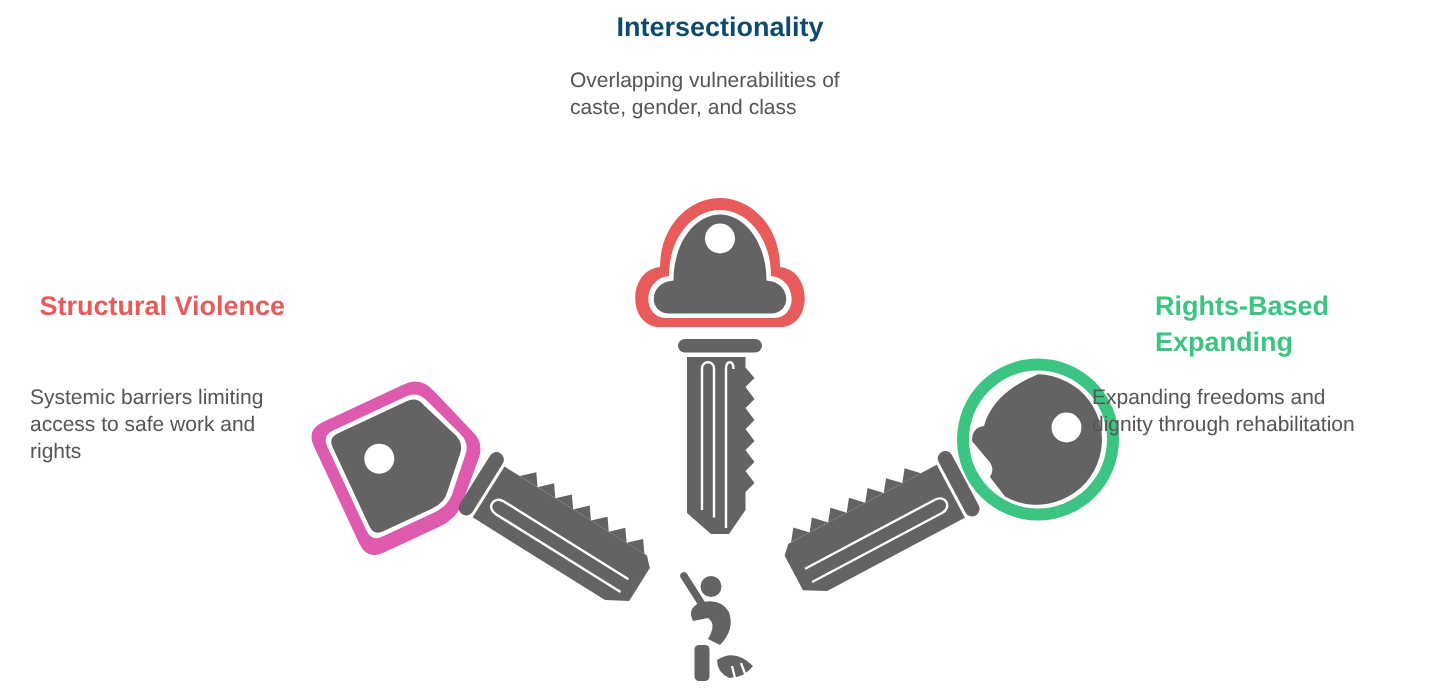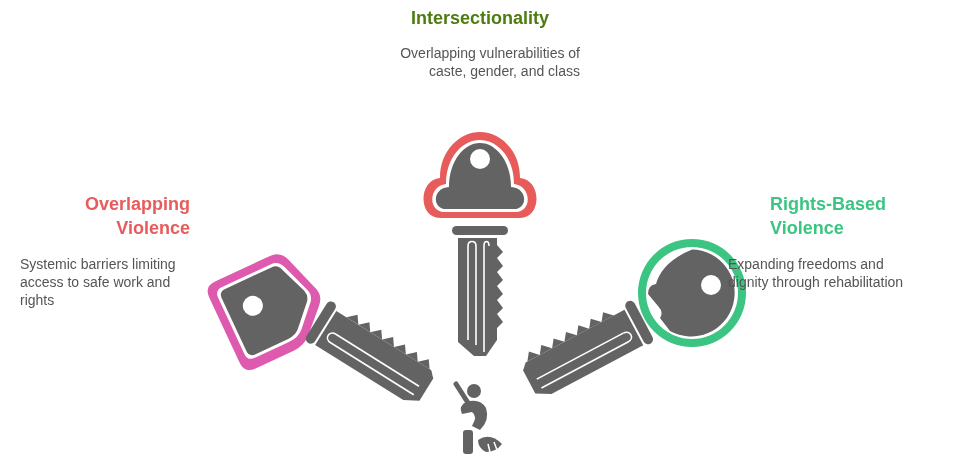--- a/index.html
+++ b/index.html
@@ -1,20 +1,20 @@
 <!DOCTYPE html>
 <html><head>
 <meta charset="utf-8">
 <style>
   html, body { margin:0; padding:0; background:#ffffff; }
   body { width:960px; height:465px; position:relative; overflow:hidden; font-family:"Liberation Sans", sans-serif; }
   .title { position:absolute; font-weight:bold; font-size:18px; line-height:24px; }
   .desc { position:absolute; font-size:14px; line-height:18px; color:#555555; }
   #t-center { left:380px; width:200px; top:6px; text-align:center; }
-  #d-center { left:380px; width:200px; top:44px; text-align:right; }
+  #d-center { left:380px; width:200px; top:44px; text-align:left; }
   #t-left { left:20px; width:170px; top:192px; text-align:right; }
   #d-left { left:20px; width:170px; top:255px; }
   #t-right { left:770px; width:180px; top:192px; text-align:left; }
   #d-right { left:728px; width:180px; top:255px; text-align:left; }
   svg#art { position:absolute; left:0; top:0; }
 </style>
 </head>
 <body>
 
 <svg id="art" width="960" height="465" viewBox="0 0 960 465">
@@ -64,20 +64,20 @@
   <g fill="#636363">
     <circle cx="474" cy="391" r="7"></circle>
     <path d="M456,384 L470,406" stroke="#636363" stroke-width="5" stroke-linecap="round" fill="none"></path>
     <path d="M466,402 Q480,398 486,408 Q490,420 480,430 L472,426 Q478,416 472,412 L462,414 Q458,406 466,402 Z"></path>
     <rect x="463" y="430" width="10" height="24" rx="3"></rect>
     <path d="M478,440 Q490,432 502,444 Q496,452 486,452 Q478,448 478,440 Z"></path>
     <path d="M488,444 L490,452 M494,442 L497,450" stroke="#ffffff" stroke-width="1.5"></path>
   </g>
 </svg>
 
-<div class="title" id="t-center" style="color:#4d7c0f;">Intersectionality</div>
+<div class="title" id="t-center" style="color:#0c4a6e;">Intersectionality</div>
 <div class="desc" id="d-center">Overlapping vulnerabilities of caste, gender, and class</div>
 
-<div class="title" id="t-left" style="color:#E85B5B;">Overlapping Violence</div>
+<div class="title" id="t-left" style="color:#E85B5B;">Structural Violence</div>
 <div class="desc" id="d-left">Systemic barriers limiting access to safe work and rights</div>
 
-<div class="title" id="t-right" style="color:#3CC482;">Rights-Based Violence</div>
+<div class="title" id="t-right" style="color:#3CC482;">Rights-Based Expanding</div>
 <div class="desc" id="d-right">Expanding freedoms and dignity through rehabilitation</div>
 
 </body></html>

